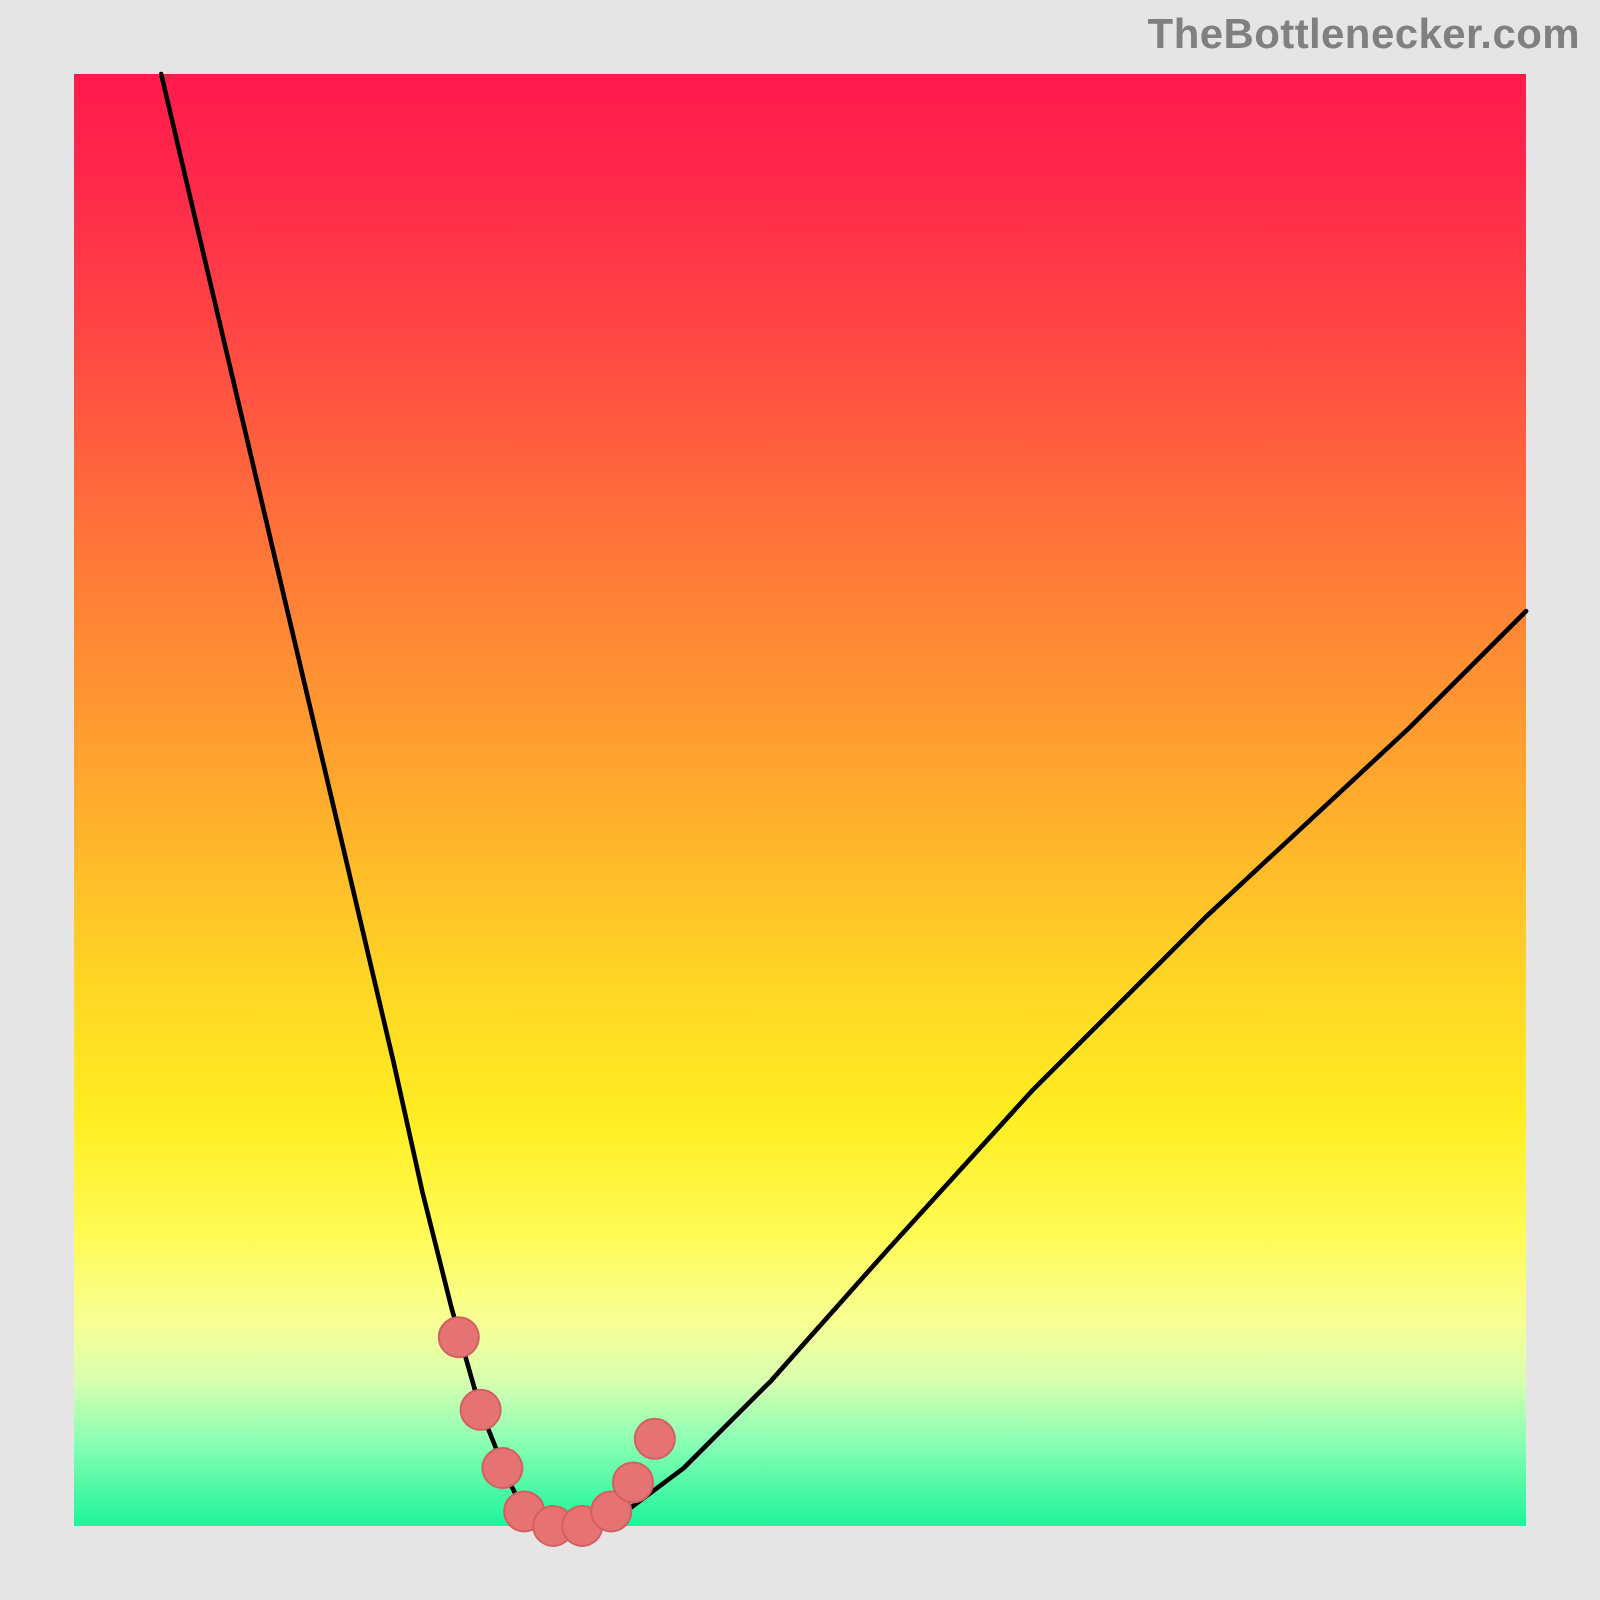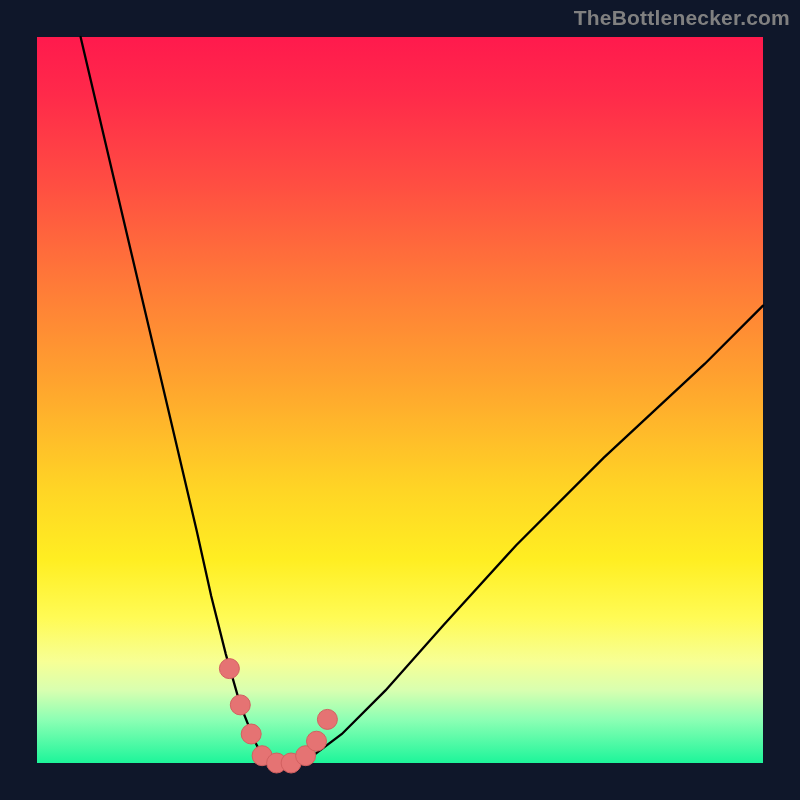--- a/index.html
+++ b/index.html
@@ -10,21 +10,21 @@
     overflow: hidden;
     background: #000;
     font-family: Arial, Helvetica, sans-serif;
   }
   .frame {
     position: absolute;
     left: 0;
     top: 0;
     width: 800px;
     height: 800px;
-    background: #0f172a;
+    background: #e5e5e5;
     text-align: right;
   }
   .plot-area {
     position: absolute;
     left: 37px;
     top: 37px;
     width: 726px;
     height: 726px;
     
     background: linear-gradient(

